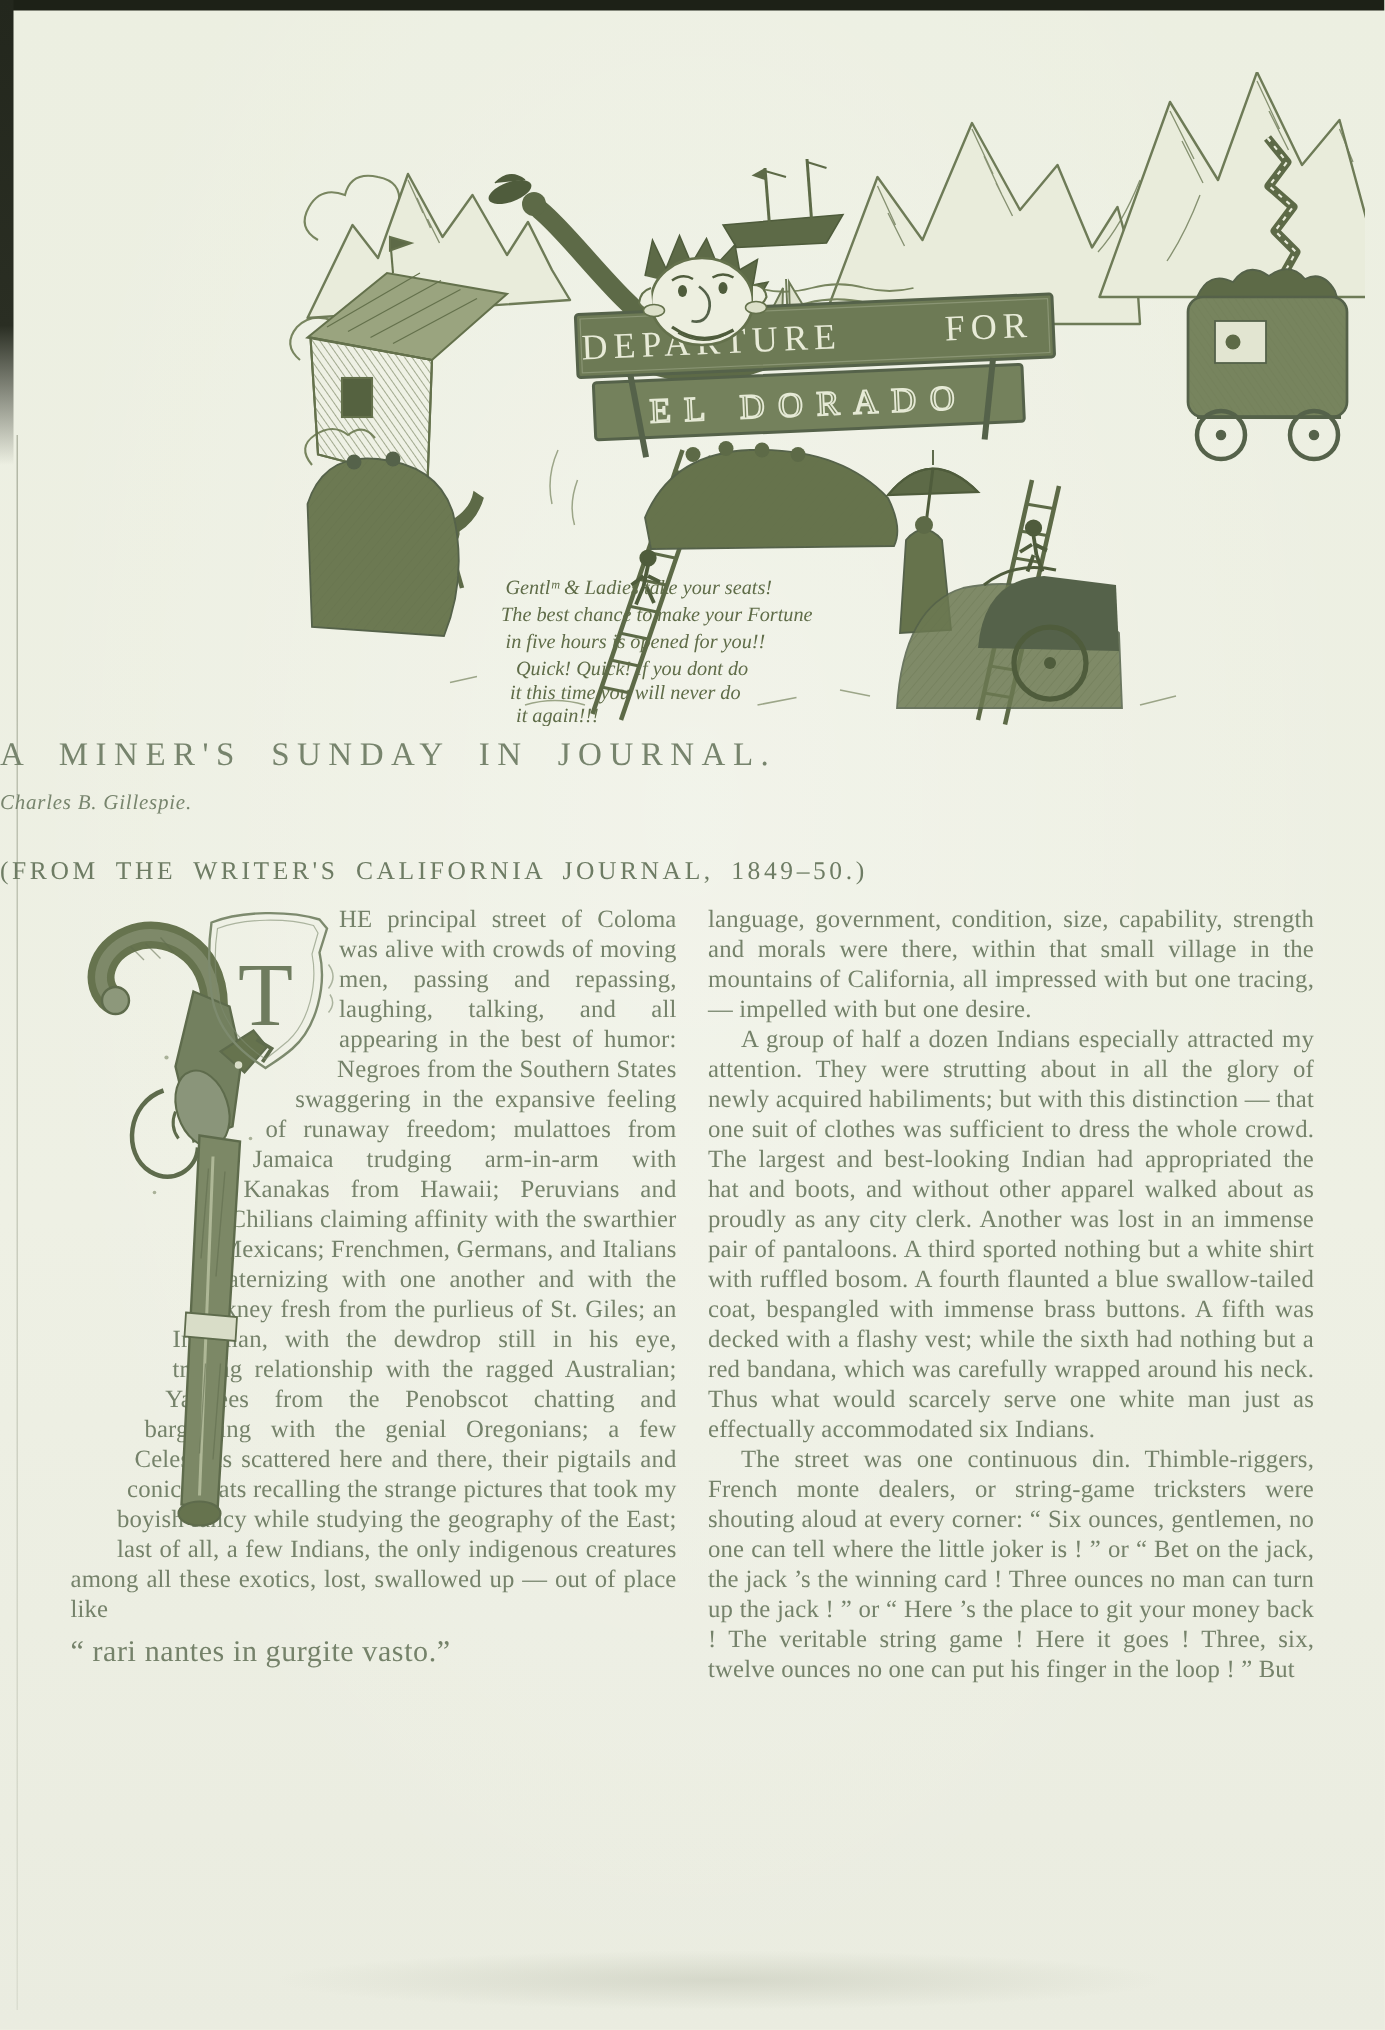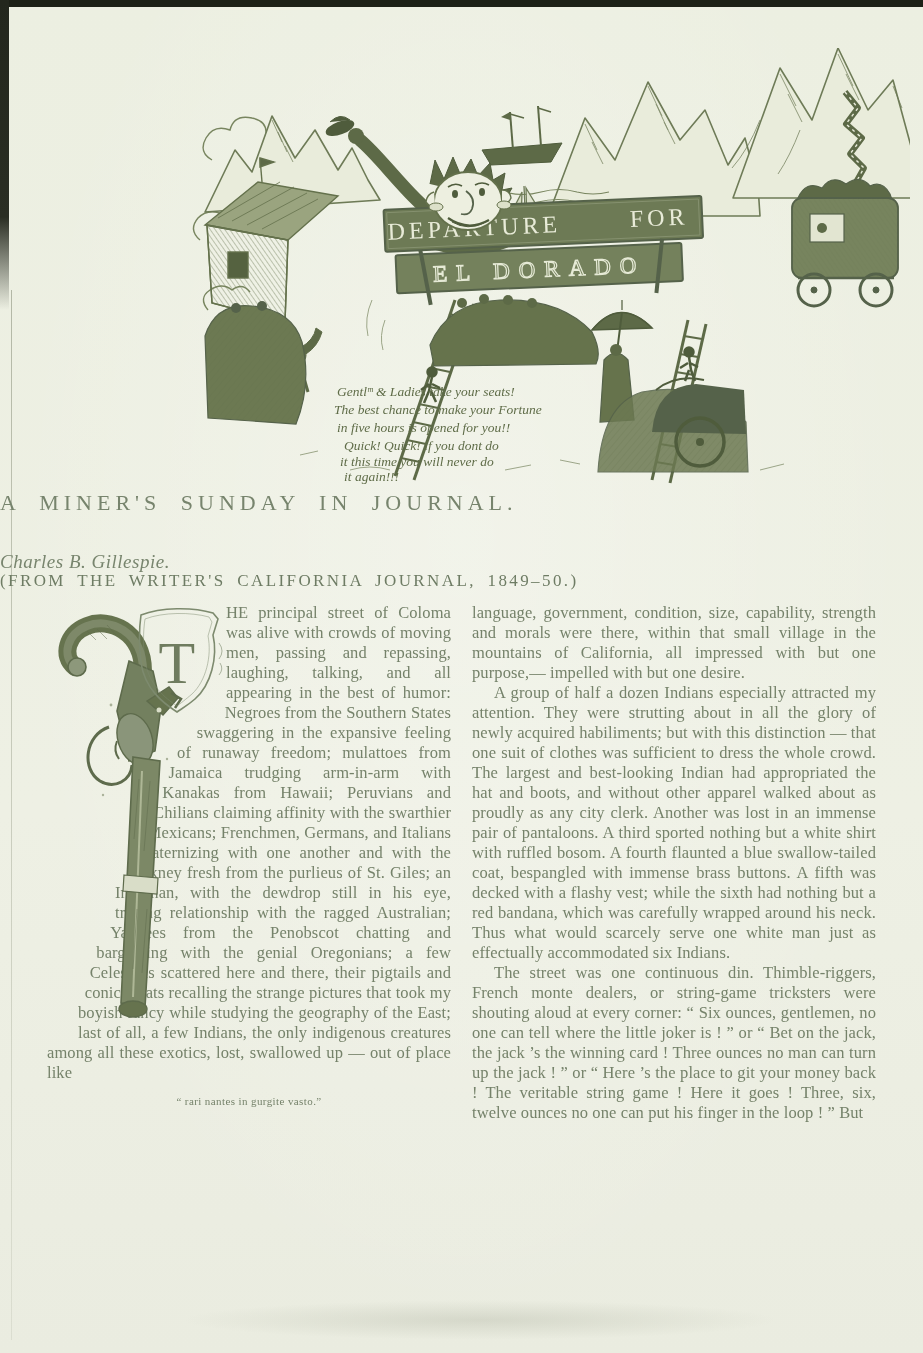--- a/index.html
+++ b/index.html
@@ -19,33 +19,33 @@
   
   .edge-top{position:absolute;left:0;top:0;width:923px;height:7px;background:#1d2117;}
   .edge-left{position:absolute;left:0;top:0;width:9px;height:310px;
     background:linear-gradient(to bottom,#23271d 0%,#2a2e23 70%,rgba(42,46,35,0) 100%);}
   .gutter-line{position:absolute;left:11px;top:290px;width:1px;height:1050px;
     background:linear-gradient(to bottom,rgba(108,115,92,.45),rgba(108,115,92,.12));}
   .bottom-shade{position:absolute;left:180px;top:1300px;width:600px;height:40px;
     background:radial-gradient(ellipse at center,rgba(150,155,135,.25),rgba(0,0,0,0) 70%);}
   .title{position:absolute;top:490px;left:0;width:100%;
     font-size:22px;letter-spacing:5px;word-spacing:9px;color:#77846d;}
-  .byline{position:absolute;top:551px;left:0;width:100%;
-    font-style:italic;font-size:19px;letter-spacing:.5px;color:#78856e;}
+  .byline{position:absolute;top:528px;left:0;width:100%;
+    font-style:italic;font-size:14px;letter-spacing:.5px;color:#78856e;}
   .source-line{position:absolute;top:571px;left:0;width:100%;
     font-size:17px;letter-spacing:2.4px;word-spacing:5px;color:#6e7c64;}
 
   
   .columns{position:absolute;left:47px;top:603px;width:829px;display:flex;gap:21px;
     color:#75826a;}
   .col{width:404px;font-size:16.5px;line-height:20px;text-align:justify;
     letter-spacing:.1px;}
   .col p{margin:0;}
   p.indent{text-indent:22px;}
-  .latin-quote{text-align:center;margin:8px 0 7px 0 !important;font-size:11px;
+  .latin-quote{margin:8px 0 7px 0 !important;font-size:20px;
     letter-spacing:.4px;color:#75826a;}
 
   
   .pistol-float{
     float:left;width:180px;height:420px;position:relative;
     margin:2px 2px 4px 0;
     shape-outside:polygon(0px 0px,172px 0px,172px 96px,146px 114px,126px 132px,
       116px 154px,110px 175px,100px 196px,93px 218px,87px 238px,72px 258px,
       58px 278px,61px 300px,56px 320px,42px 338px,36px 358px,31px 378px,
       18px 398px,24px 420px,0px 420px);
@@ -322,19 +322,19 @@
           <text x="46" y="80" text-anchor="middle" font-family="Liberation Serif, serif" font-size="60" fill="#6f7c5f">T</text>
           <path d="M88,40 q6,8 0,16 M89,60 q4,6 -1,12" fill="none" stroke="#7d8a6e" stroke-width="1" opacity=".6"></path>
         </svg>
       </div>
 
       <p>HE principal street of Coloma was alive with crowds of moving men, passing and repassing, laughing, talking, and all appearing in the best of humor: Negroes from the Southern States swaggering in the expansive feeling of runaway freedom; mulattoes from Jamaica trudging arm-in-arm with Kanakas from Hawaii; Peruvians and Chilians claiming affinity with the swarthier Mexicans; Frenchmen, Germans, and Italians fraternizing with one another and with the cockney fresh from the purlieus of St. Giles; an Irishman, with the dewdrop still in his eye, tracing relationship with the ragged Australian; Yankees from the Penobscot chatting and bargaining with the genial Oregonians; a few Celestials scattered here and there, their pigtails and conical hats recalling the strange pictures that took my boyish fancy while studying the geography of the East; last of all, a few Indians, the only indigenous creatures among all these exotics, lost, swallowed up — out of place like</p>
       <p class="latin-quote">“ rari nantes in gurgite vasto.”</p>
     </div>
 
     <div class="col">
-      <p>language, government, condition, size, capability, strength and morals were there, within that small village in the mountains of California, all impressed with but one purpose,— impelled with but one desire.</p>
+      <p>language, government, condition, size, capability, strength and morals were there, within that small village in the mountains of California, all impressed with but one tracing,— impelled with but one desire.</p>
       <p class="indent">A group of half a dozen Indians especially attracted my attention.  They were strutting about in all the glory of newly acquired habiliments; but with this distinction — that one suit of clothes was sufficient to dress the whole crowd.  The largest and best-looking Indian had appropriated the hat and boots, and without other apparel walked about as proudly as any city clerk.  Another was lost in an immense pair of pantaloons.  A third sported nothing but a white shirt with ruffled bosom.  A fourth flaunted a blue swallow-tailed coat, bespangled with immense brass buttons.  A fifth was decked with a flashy vest; while the sixth had nothing but a red bandana, which was carefully wrapped around his neck.  Thus what would scarcely serve one white man just as effectually accommodated six Indians.</p>
       <p class="indent">The street was one continuous din.  Thimble-riggers, French monte dealers, or string-game tricksters were shouting aloud at every corner: “ Six ounces, gentlemen, no one can tell where the little joker is ! ”  or  “ Bet on the jack, the jack ’s the winning card !  Three ounces no man can turn up the jack ! ”  or “ Here ’s the place to git your money back !  The veritable string game !  Here it goes !  Three, six, twelve ounces no one can put his finger in the loop ! ”  But</p>
     </div>
 
   </div>
 </div>
 
 </body></html>

